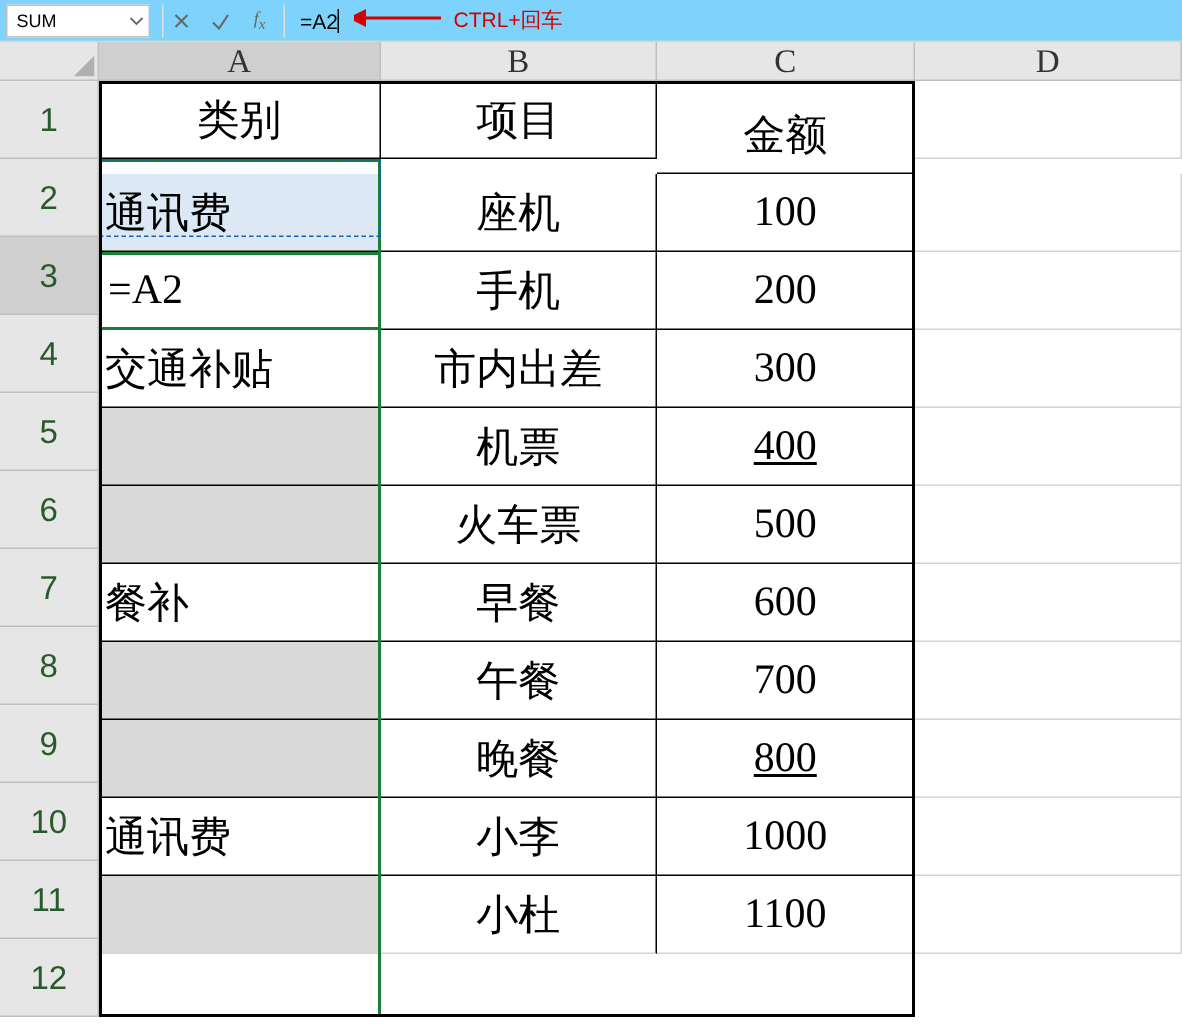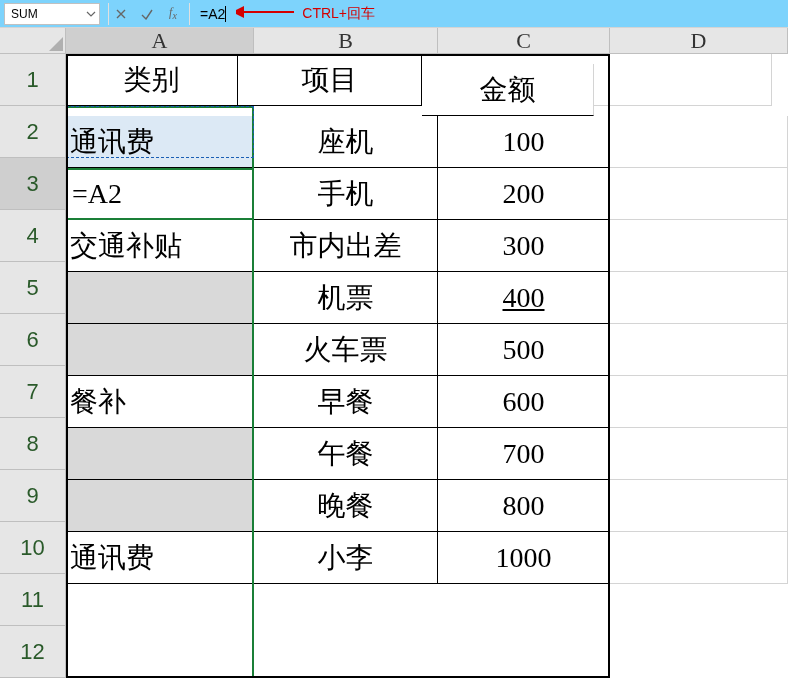--- a/index.html
+++ b/index.html
@@ -287,21 +287,21 @@
       <div class="row-h" style="height: 52px;">6</div>
       <div class="row-h" style="height: 52px;">7</div>
       <div class="row-h" style="height: 52px;">8</div>
       <div class="row-h" style="height: 52px;">9</div>
       <div class="row-h" style="height: 52px;">10</div>
       <div class="row-h" style="height: 52px;">11</div>
       <div class="row-h" style="height: 52px;">12</div>
     </div>
   <div class="cells" id="cells">
       <div class="row">
-        <div class="cell tb bb" style="width: 172px; height: 52px;">
+        <div class="cell tb bb" style="width: 188px; height: 52px;">
           <span>类别</span>
         </div>
         <div class="cell tb bb" style="width: 184px; height: 52px;">
           <span>项目</span>
         </div>
         <div class="cell bb" style="width: 172px; height: 52px; margin-top: 10px;">
           <span>金额</span>
         </div>
         <div class="cell" style="width: 178px; height: 52px;"></div>
       </div>
@@ -381,34 +381,44 @@
         <div class="cell bb" style="width: 172px; height: 52px;">
           <span>700</span>
         </div>
         <div class="cell" style="width: 178px; height: 52px;"></div>
       </div>
       <div class="row">
         <div class="cell tb bb shade left-align" style="width: 188px; height: 52px;"></div>
         <div class="cell tb bb" style="width: 184px; height: 52px;">
           <span>晚餐</span>
         </div>
-        <div class="cell bb" style="width: 172px; height: 52px;">
+        <div class="cell bb" style="width: 172px; height: 52px; text-decoration: underline;">
           <span>800</span>
         </div>
         <div class="cell" style="width: 178px; height: 52px;"></div>
       </div>
       <div class="row">
         <div class="cell tb bb left-align" style="width: 188px; height: 52px;">
           <span>通讯费</span>
         </div>
         <div class="cell tb bb" style="width: 184px; height: 52px;">
           <span>小李</span>
         </div>
         <div class="cell bb" style="width: 172px; height: 52px;">
           <span>1000</span>
+        </div>
+        <div class="cell" style="width: 178px; height: 52px;"></div>
+      </div>
+      <div class="row">
+        <div class="cell tb shade left-align" style="width: 188px; height: 52px;"></div>
+        <div class="cell tb" style="width: 184px; height: 52px;">
+          <span>小杜</span>
+        </div>
+        <div class="cell" style="width: 172px; height: 52px;">
+          <span>1100</span>
         </div>
         <div class="cell" style="width: 178px; height: 52px;"></div>
       </div>
     </div>
 
   <div class="sel-outline" id="sel-outline" style="left: 66px; top: 78px; width: 188px; height: 572px;"></div>
   <div class="ref-outline" id="ref-outline" style="left: 66px; top: 78px; width: 188px; height: 52px;"></div>
 <div class="data-border" style="left: 66px; top: 26px; width: 544px; height: 624px;"></div>
   </div>
 

